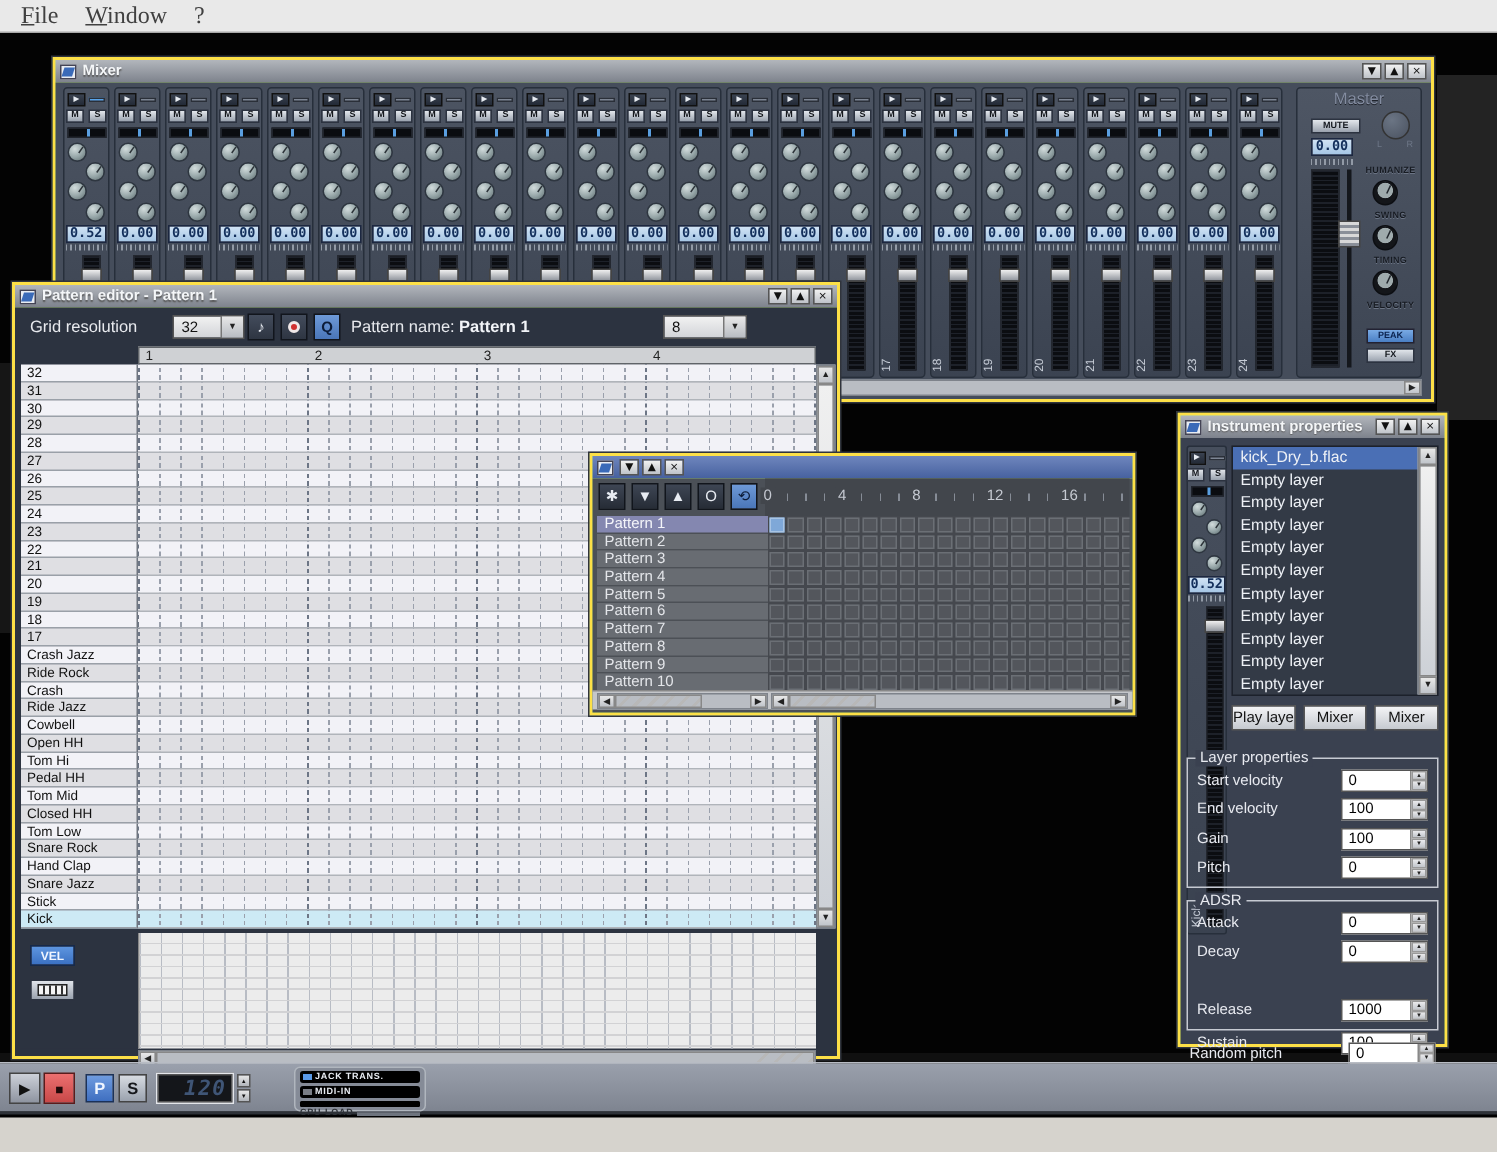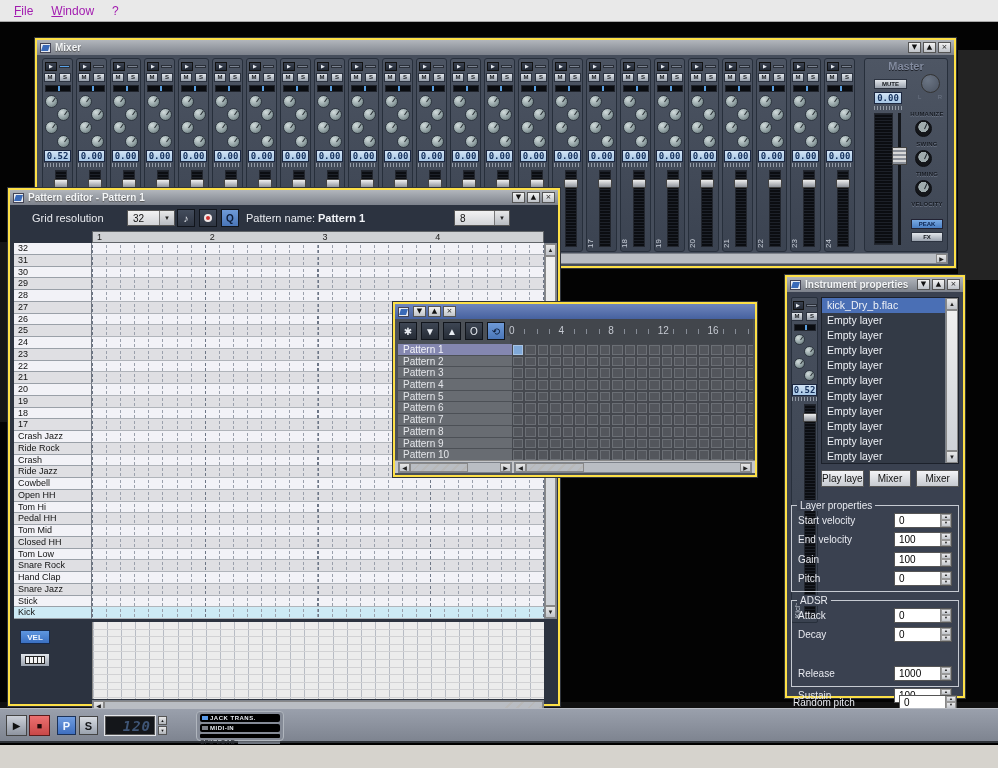--- a/index.html
+++ b/index.html
@@ -4,21 +4,21 @@
 <style>
   * { box-sizing: border-box; margin: 0; padding: 0; }
   html,body { width:998px; height:768px; overflow:hidden; }
   body { font-family:"Liberation Sans", sans-serif; background:#000; position:relative; }
 
   #screen { position:absolute; inset:0; width:998px; height:768px; background:#000; overflow:hidden; }
 
   
   #menubar { position:absolute; left:0; top:0; width:998px; height:22px;
     background:#e9e9e9; border-bottom:1px solid #a8a8a8; display:flex; align-items:center; gap:2px; padding-left:6px; z-index:50; }
-  .menu-item { font-size:12px; color:#a21caf; padding:2px 8px; cursor:default; }
+  .menu-item { font-size:16px; color:#404040; padding:2px 8px; cursor:default;font-family:Liberation Serif, serif; }
   .menu-item::first-letter { text-decoration:underline; }
   .menu-item.no-ul::first-letter { text-decoration:none; }
 
   
   #desktop { position:absolute; left:0; top:22px; width:998px; height:721px;
     background:
       linear-gradient(#232323,#232323) 958px 28px / 40px 230px no-repeat,
       linear-gradient(#161616,#161616) 0px 220px / 40px 180px no-repeat,
       linear-gradient(#101010,#101010) 0px 680px / 998px 18px no-repeat,
       #030303; }
@@ -68,21 +68,21 @@
   .s-flabel { position:absolute; left:0; bottom:3px; writing-mode:vertical-rl; transform:rotate(180deg);
     font-size:8px; color:#c6ccd6; line-height:8px; max-height:80px; overflow:hidden; white-space:nowrap; }
   .s-ftrack { position:absolute; left:12px; top:2px; bottom:4px; width:12px; background:#0b0d11; border:1px solid #23272f;
     background-image:repeating-linear-gradient(to bottom,#1d2129 0 1px,#0b0d11 1px 3px); }
   .s-fhandle { position:absolute; left:-2px; top:8px; width:14px; height:9px;
     background:linear-gradient(#efefef,#8f949c); border:1px solid #444; }
 
   
   #master { position:absolute; right:6px; top:3px; width:84px; bottom:14px; background:linear-gradient(#4e5664,#3d4553);
     border:1px solid #272f3b; border-radius:3px; }
-  #master-title { position:absolute; left:0; right:0; top:1px; text-align:center; font-size:11px; font-weight:bold;
+  #master-title { position:absolute; left:0; right:0; top:1px; text-align:center; font-size:11px; font-weight:normal;
     color:#838ca0; text-shadow:0 1px 0 #20242c; }
   #master-mute { position:absolute; left:9px; top:20px; width:33px; height:10px; font-size:6px; font-weight:bold;
     color:#14181e; background:linear-gradient(#e3e7ec,#9aa2ae); border:1px solid #2c3340; padding:0; }
   #master-pan { position:absolute; right:7px; top:15px; width:19px; height:19px; border-radius:50%;
     background:radial-gradient(circle at 35% 30%,#6b7584,#4a5260); border:1px solid #333; }
   #master-lr { position:absolute; right:5px; top:35px; width:24px; display:flex; justify-content:space-between;
     font-size:6px; color:#6d7787; }
   #master-lcd { position:absolute; left:9px; top:33px; width:28px; height:12px; background:linear-gradient(#d2e4f5,#a5c5e4);
     border:1px solid #1c2740; color:#14305c; font:bold 9px "DejaVu Sans Mono",monospace; display:flex; align-items:center; justify-content:center; }
   #master-ticks { position:absolute; left:9px; top:47px; width:28px; height:4px;
@@ -105,21 +105,21 @@
     border:1px solid #2c3340; color:#14181e; font-size:6px; font-weight:bold; padding:0; }
   #mixer-hsb { position:absolute; left:5px; right:6px; bottom:2px; height:11px; background:#b9bdc3; border:1px solid #7e838b;
     display:flex; align-items:stretch; }
   .sb-arrow { width:11px; background:linear-gradient(#e8e8e8,#c0c4ca); border:1px solid #888; font-size:6px; line-height:9px;
     text-align:center; color:#222; flex:none; padding:0; }
   #mixer-hsb .sb-thumb { width:250px; background:linear-gradient(#f0f0f0,#cdd1d7); border:1px solid #888; flex:none; }
 
   
   #win-pattern { left:8px; top:188px; width:552px; height:518px; z-index:2; }
   #pe-body { position:absolute; left:0; top:15px; right:0; bottom:0; background:#2c3340; }
-  #pe-toolbar { position:absolute; left:12px; top:0; width:100%; height:18px; }
+  #pe-toolbar { position:absolute; left:0; top:0; width:100%; height:18px; }
   #pe-grid-label { position:absolute; left:10px; top:7px; font-size:11px; color:#e8eaee; }
   .combo { position:absolute; height:16px; background:linear-gradient(#f2f2f2,#d2d4d8); border:1px solid #555;
     display:flex; align-items:center; }
   .combo .c-val { flex:1; font-size:10px; color:#111; padding-left:5px; }
   .combo .c-btn { width:15px; height:100%; background:linear-gradient(#e8e8e8,#b8bcc2); border-left:1px solid #777;
     font-size:6px; color:#222; text-align:center; line-height:14px; }
   #pe-combo-res { left:105px; top:5px; width:48px; }
   #pe-combo-size { left:432px; top:5px; width:56px; }
   .tool-btn { position:absolute; top:4px; width:18px; height:18px; border:1px solid #11151c; padding:0;
     background:linear-gradient(#434c5c,#2e3542); color:#e8ecf2; font-size:10px; }

